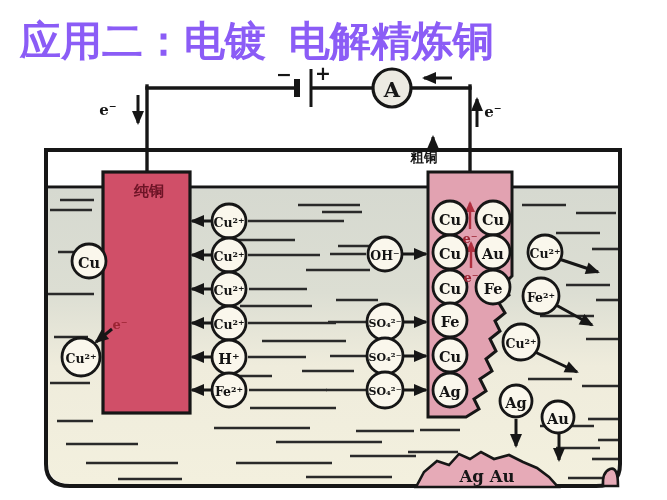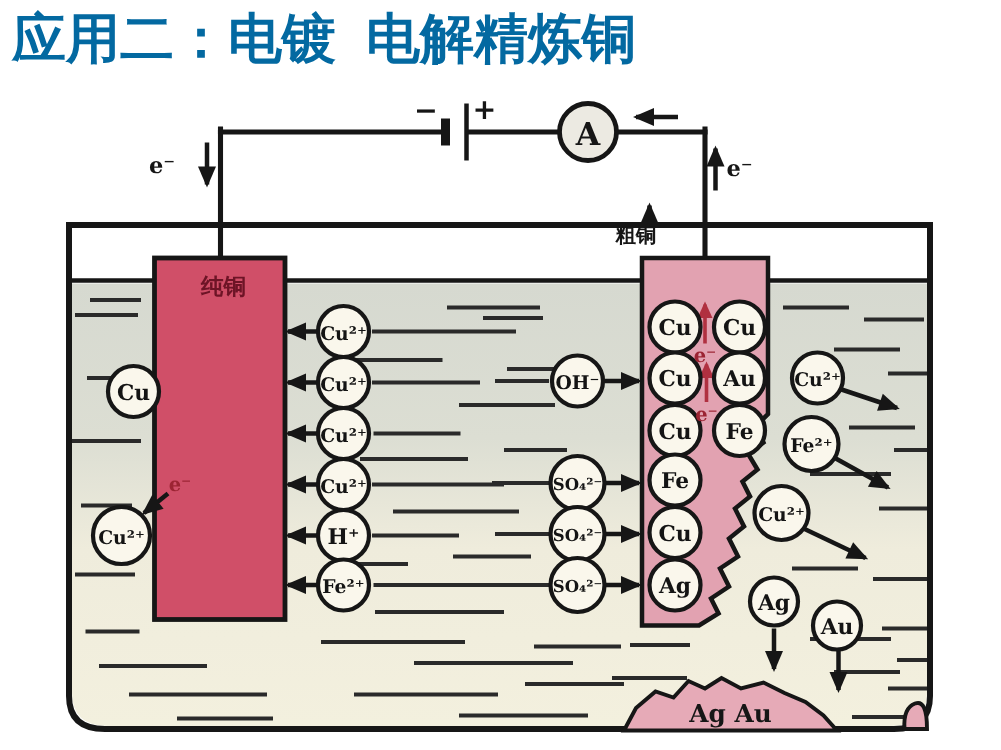--- a/index.html
+++ b/index.html
@@ -1,19 +1,19 @@
 <!DOCTYPE html>
 <html><head>
 <meta charset="utf-8">
 <style>
   html,body{margin:0;padding:0;background:#ffffff;}
   .stage{position:relative;width:667px;height:500px;background:#ffffff;overflow:hidden;
          font-family:"DejaVu Serif",serif;}
-  .title{position:absolute;left:8px;top:2px;margin:0;font-size:36px;font-weight:900;
-         color:#0369a1;font-family:"Liberation Sans",sans-serif;white-space:pre;}
+  .title{position:absolute;left:8px;top:2px;margin:12px;font-size:41px;font-weight:900;
+         color:#8b5cf6;font-family:"Liberation Sans",sans-serif;white-space:pre;}
   svg{position:absolute;left:0;top:0;}
   svg text{text-anchor:middle;dominant-baseline:central;font-family:"DejaVu Serif",serif;font-weight:bold;fill:#161616;}
   .wire{stroke:#161616;stroke-width:3.4;fill:none;stroke-linecap:square;}
   .plate-thick{stroke:#161616;stroke-width:6;}
   .plate-thin{stroke:#161616;stroke-width:3;}
   .tank{stroke:#161616;stroke-width:4;fill:none;}
   .waterline{stroke:#161616;stroke-width:3;}
   .dash{stroke:#2a2a2a;stroke-width:2.6;}
   .arrow{stroke:#161616;stroke-width:3;}
   .arrow-red{stroke:#b03040;stroke-width:2.4;}

